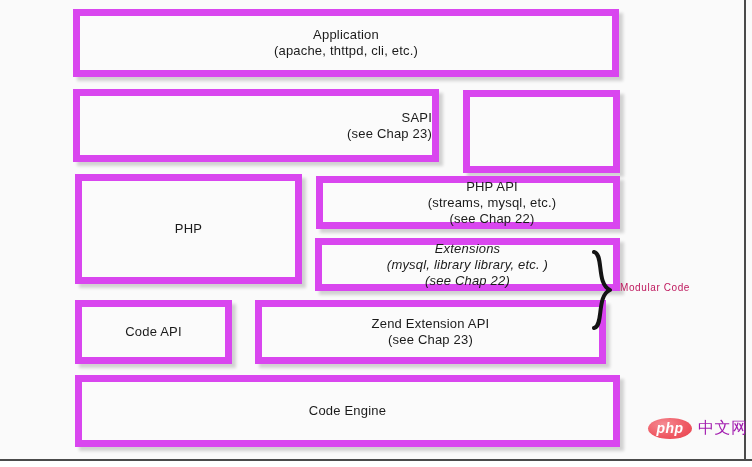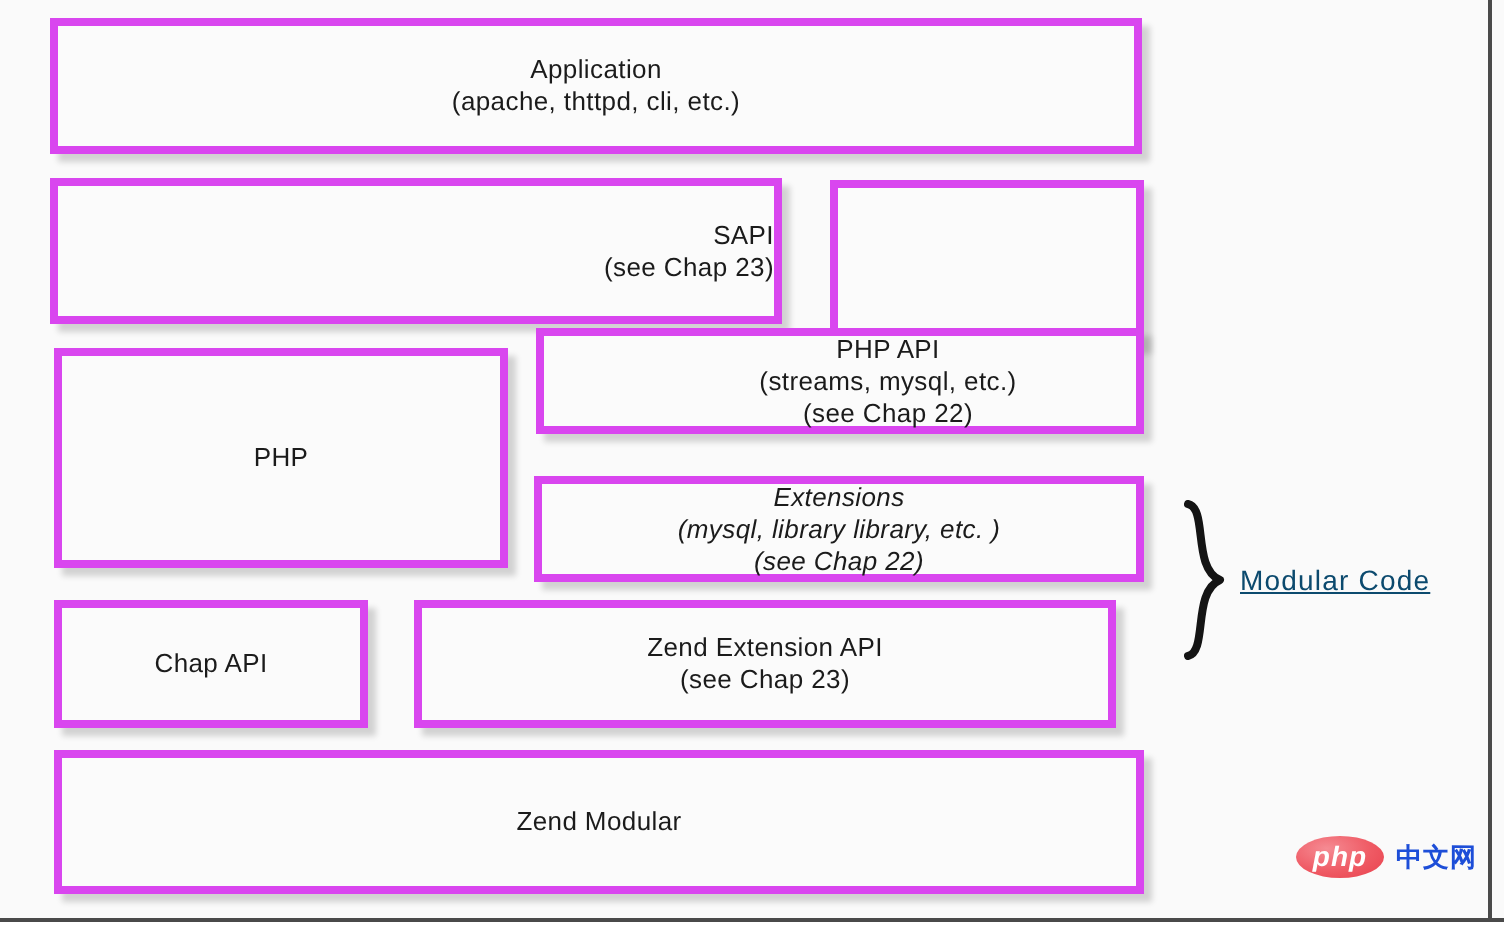--- a/index.html
+++ b/index.html
@@ -42,54 +42,54 @@
     top: 461px;
     width: 752px;
     height: 6px;
     background: #ffffff;
   }
 
   .node {
     position: absolute;
     box-sizing: border-box;
     background: #fbfbfb;
-    border: 4px solid #d946ef;
+    border: 7px solid #d946ef;
     box-shadow: 4px 4px 3px rgba(0,0,0,0.16);
     display: flex;
     flex-direction: column;
     align-items: center;
     justify-content: center;
     text-align: center;
     color: #1b1b1b;
     font-size: 13px;
     line-height: 16px;
     letter-spacing: 0.2px;
+    margin-left: 48px;
   }
   .node .line {
     display: block;
     white-space: nowrap;
   }
 
   
   #brace {
     position: absolute;
     left: 590px;
     top: 250px;
     width: 26px;
     height: 80px;
   }
   #modular-label {
     position: absolute;
     left: 620px;
     top: 282px;
-    font-size: 14px;
+    font-size: 10px;
     letter-spacing: 0.6px;
-    color: #0c4a6e;
+    color: #be185d;
     white-space: nowrap;
-    text-decoration: underline;
   }
 
   
   #watermark {
     position: absolute;
     left: 648px;
     top: 418px;
     display: flex;
     align-items: center;
     gap: 6px;
@@ -101,23 +101,23 @@
     background: radial-gradient(ellipse at 35% 30%, #f58b93 0%, #ef5a64 55%, #e8404c 100%);
     color: #ffffff;
     font-style: italic;
     font-weight: bold;
     font-size: 14px;
     line-height: 21px;
     text-align: center;
     letter-spacing: 0.5px;
   }
   #watermark .cn {
-    font-size: 13px;
-    font-weight: bold;
-    color: #1d4ed8;
+    font-size: 16px;
+    font-weight: normal;
+    color: #a21caf;
     letter-spacing: 0.5px;
     white-space: nowrap;
   }
 </style>
 </head>
 <body>
 
 <div id="canvas">
 
   <div id="frame-right"></div>
@@ -133,43 +133,43 @@
     <span class="line">SAPI</span>
     <span class="line">(see Chap 23)</span>
   </div>
 
   <div class="node" style="left: 415px; top: 90px; width: 157px; height: 83px;"></div>
 
   <div class="node" style="left: 27px; top: 174px; width: 227px; height: 110px;">
     <span class="line">PHP</span>
   </div>
 
-  <div class="node" style="left: 268px; top: 164px; width: 304px; height: 53px; padding-left: 48px;">
+  <div class="node" style="left: 268px; top: 176px; width: 304px; height: 53px; padding-left: 48px;">
     <span class="line">PHP API</span>
     <span class="line">(streams, mysql, etc.)</span>
     <span class="line">(see Chap 22)</span>
   </div>
 
   <div class="node" style="left: 267px; top: 238px; width: 305px; height: 53px; font-style: italic;">
     <span class="line">Extensions</span>
     <span class="line">(mysql, library library, etc. )</span>
     <span class="line">(see Chap 22)</span>
   </div>
 
   <div class="node" style="left: 27px; top: 300px; width: 157px; height: 64px;">
-    <span class="line">Chap API</span>
+    <span class="line">Code API</span>
   </div>
 
   <div class="node" style="left: 207px; top: 300px; width: 351px; height: 64px;">
     <span class="line">Zend Extension API</span>
     <span class="line">(see Chap 23)</span>
   </div>
 
   <div class="node" style="left: 27px; top: 375px; width: 545px; height: 72px;">
-    <span class="line">Zend Modular</span>
+    <span class="line">Code Engine</span>
   </div>
 
   <svg id="brace" viewBox="0 0 26 80" style="top: 250px; height: 80px;">
     <path d="M4 2 C 14 4, 6 34, 20 40 C 6 46, 14 76, 4 78" fill="none" stroke="#141414" stroke-width="4" stroke-linecap="round" stroke-linejoin="round"></path>
   </svg>
   <div id="modular-label">Modular Code</div>
 
   <div id="watermark">
     <span class="badge">php</span>
     <span class="cn">中文网</span>

